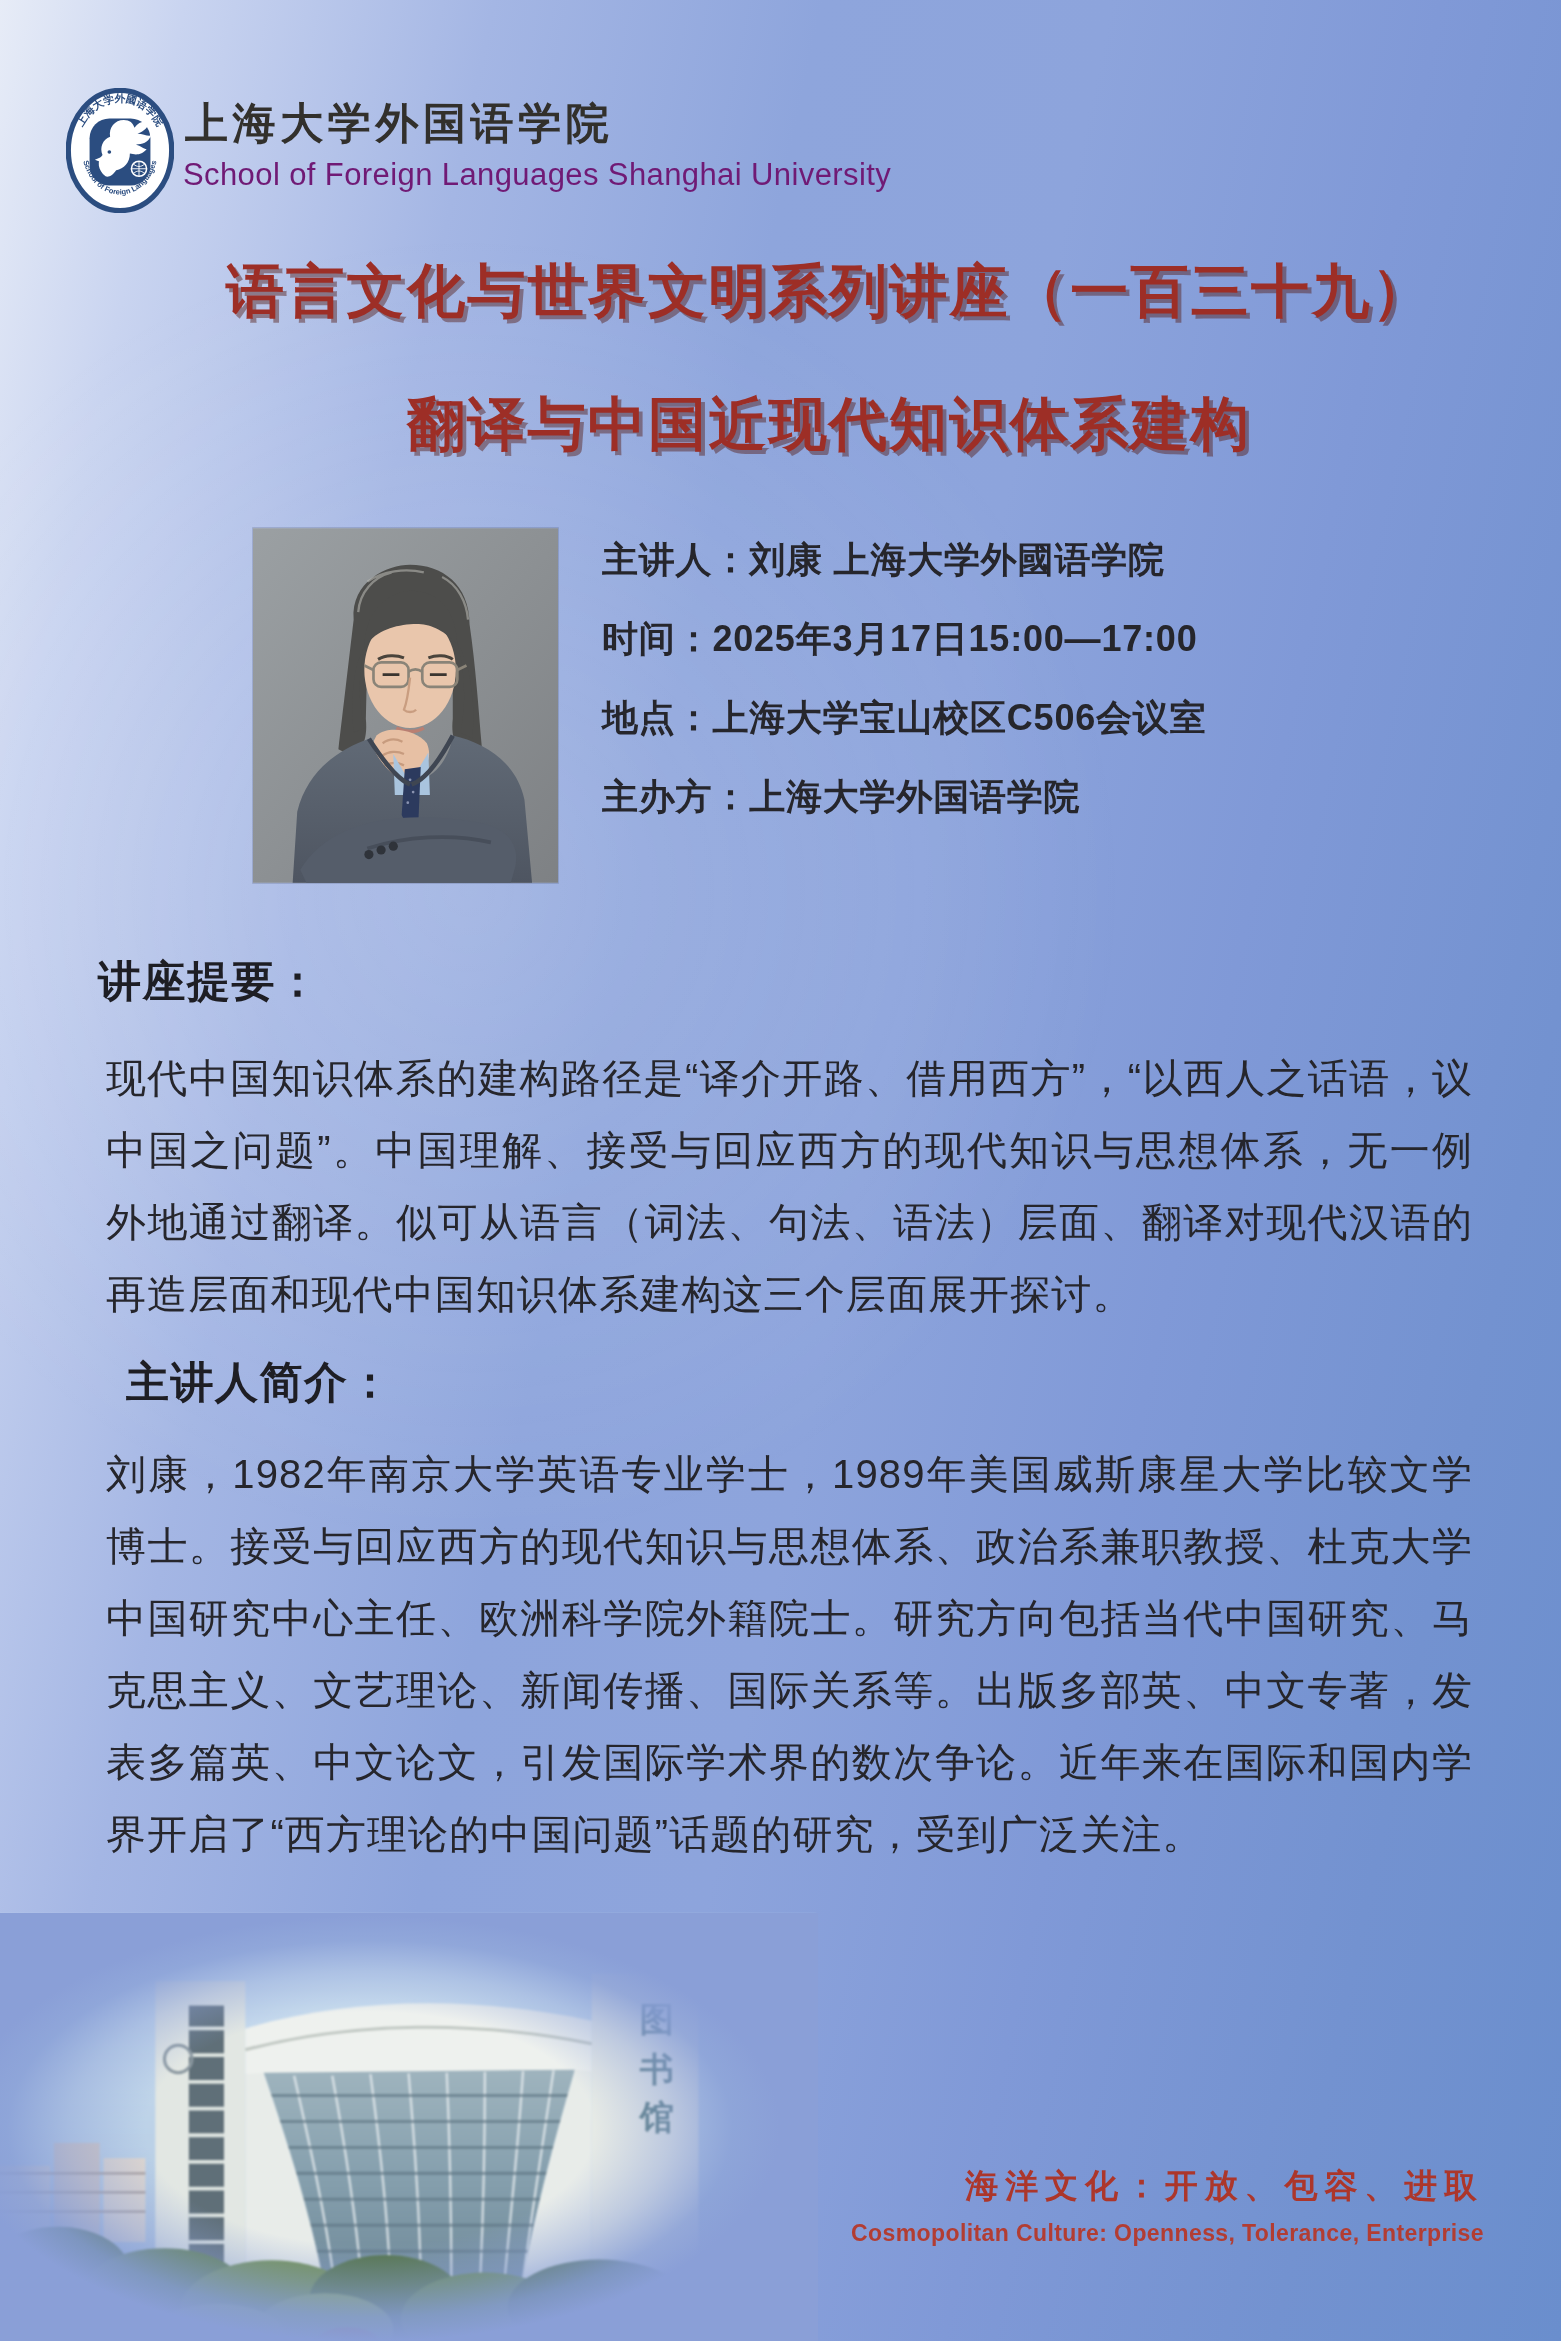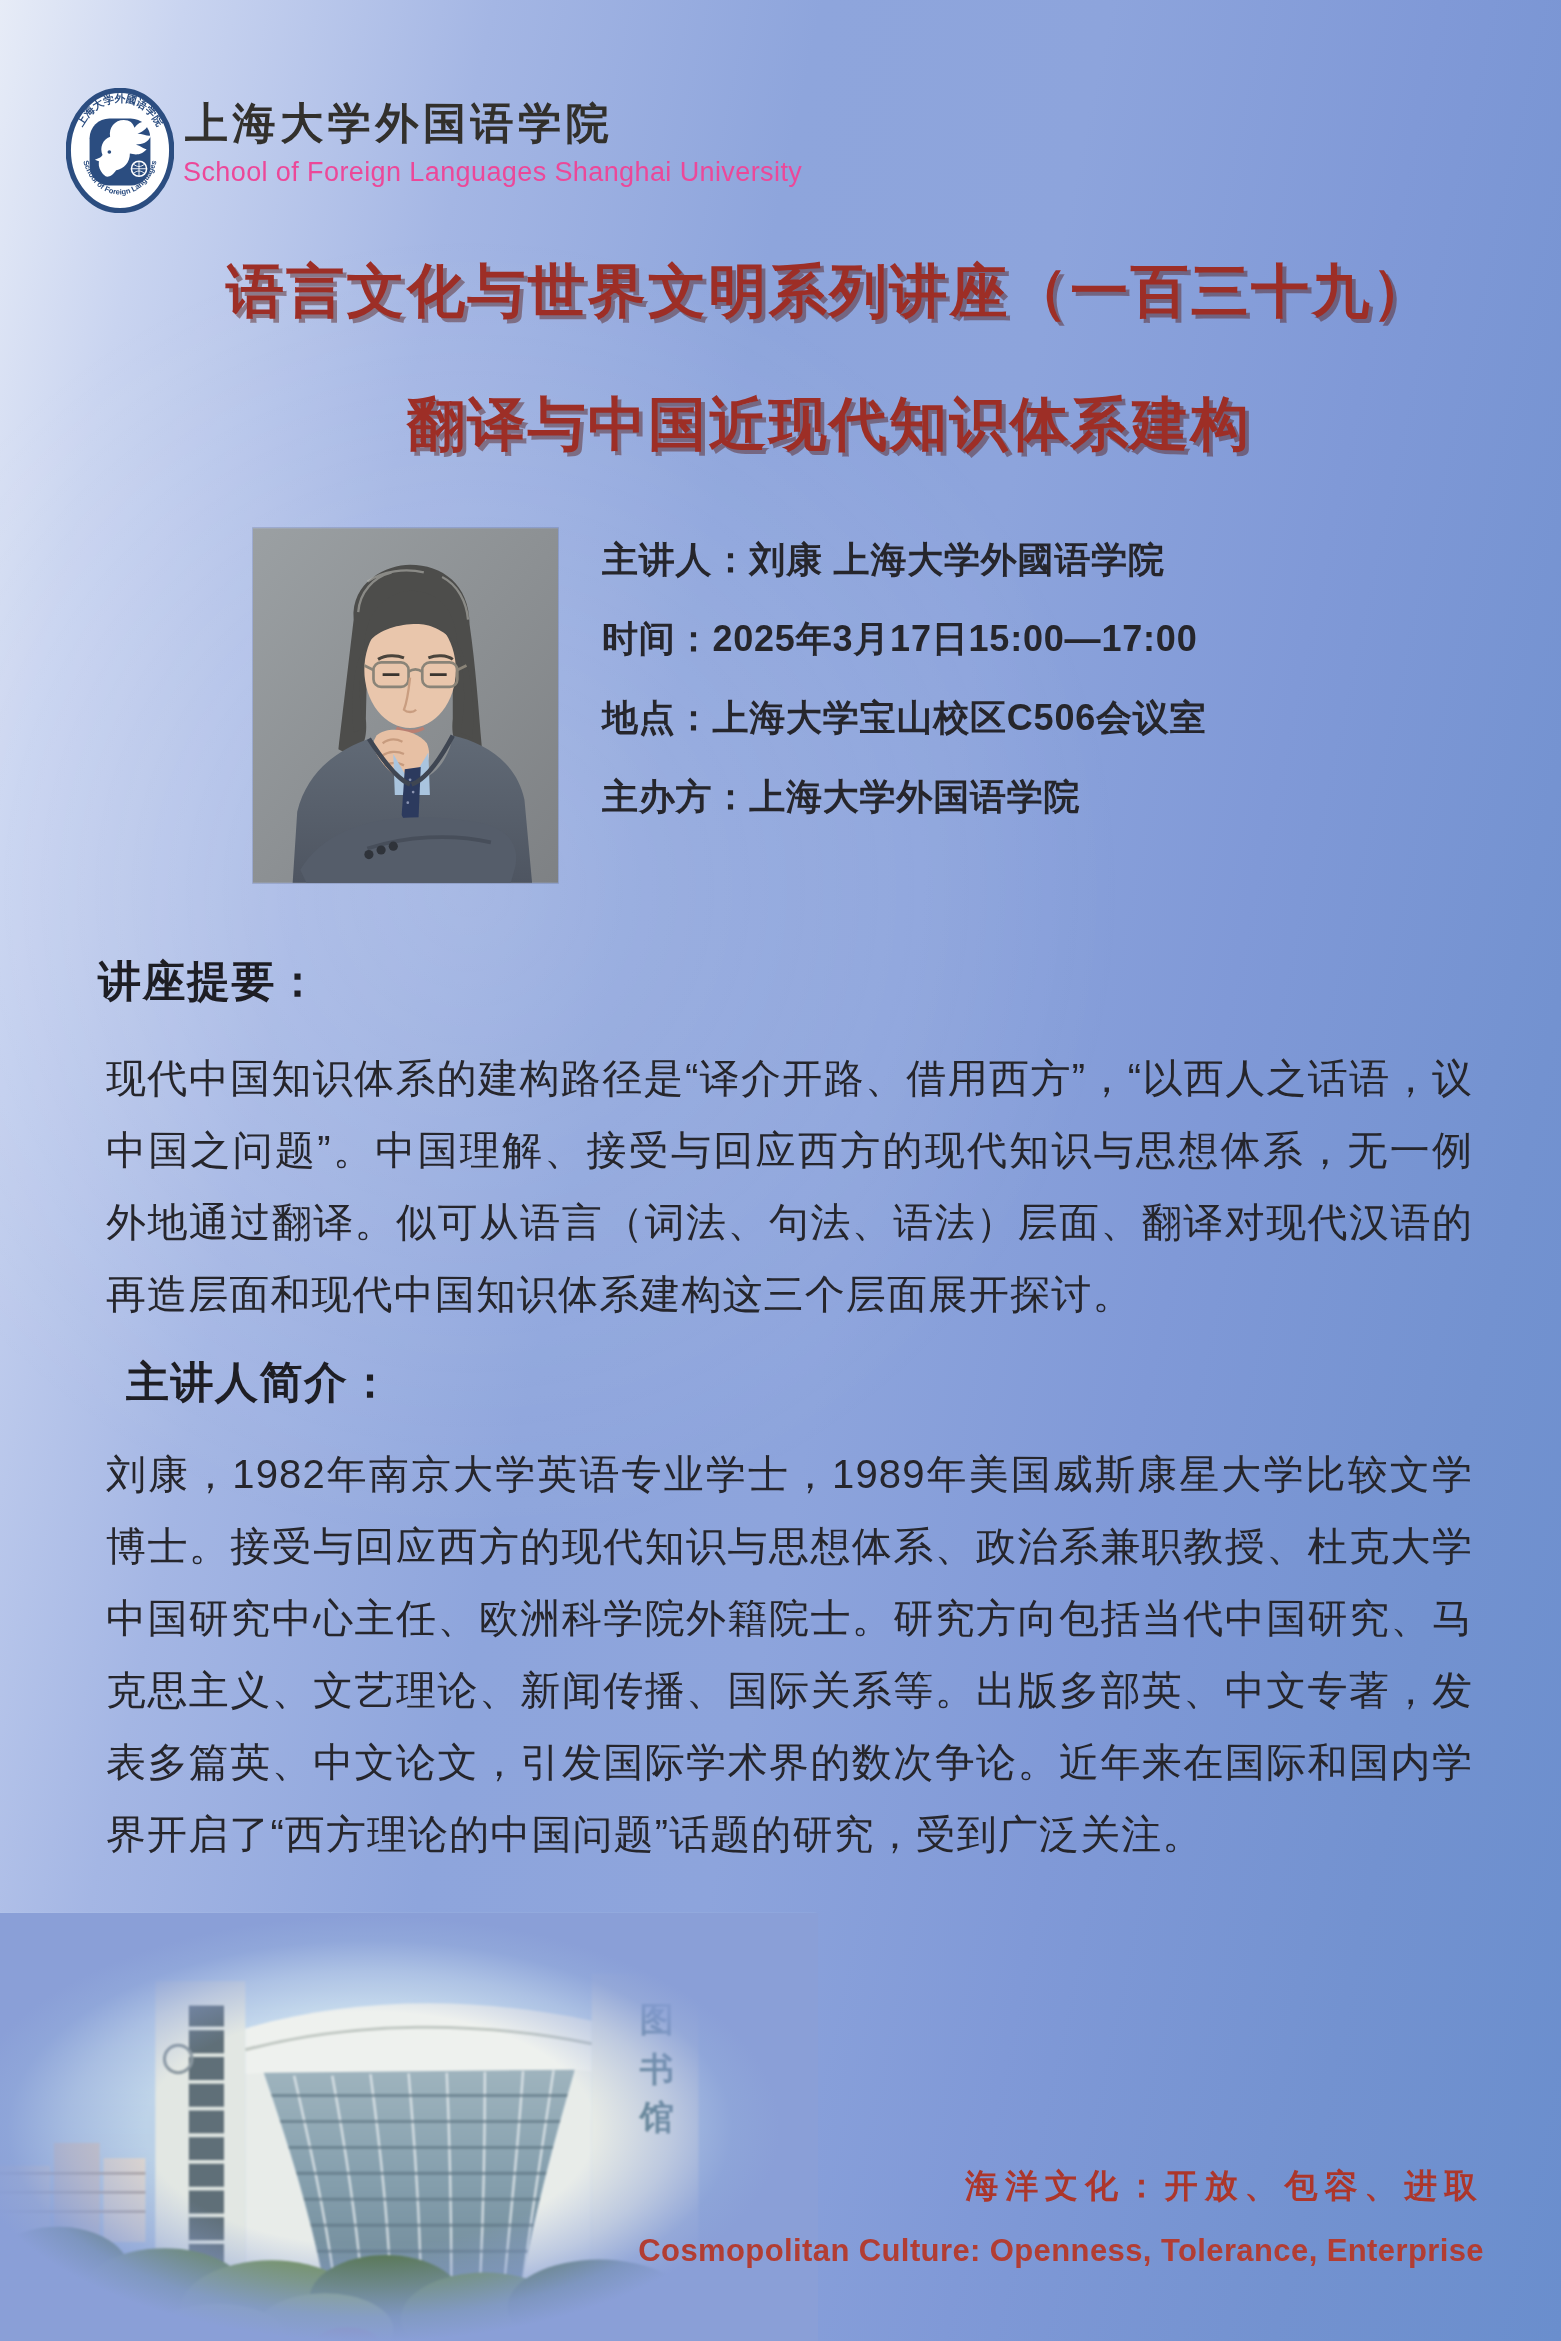--- a/index.html
+++ b/index.html
@@ -8,21 +8,21 @@
     font-family:"Liberation Sans",sans-serif;
     background:
       radial-gradient(ellipse 60% 40% at 30% 38%, rgba(255,255,255,0.14), rgba(255,255,255,0) 70%),
       linear-gradient(102deg,#e7ecf7 0%,#c9d4f0 9%,#a4b6e4 24%,#8ea5dc 40%,#8da4dc 54%,#8099d7 70%,#7392d0 86%,#6a8ecd 100%);
   }
   .abs{position:absolute;}
 
   
   .logo{left:66px;top:88px;width:108px;height:125px;}
   .org-zh{left:185px;top:95px;font-size:43px;font-weight:700;color:#32302c;letter-spacing:4.6px;}
-  .org-en{left:183px;top:157px;font-size:27px;font-weight:400;color:#ec4899;letter-spacing:0.4px;}
+  .org-en{left:183px;top:157px;font-size:31px;font-weight:400;color:#701a75;letter-spacing:0.4px;}
 
   
   .title{left:0;width:1562px;text-align:center;font-weight:900;color:#9d2e26;
          font-size:58px;letter-spacing:2.3px;
          text-shadow:3.8px 3.8px 0 rgba(84,26,20,0.45);padding-left:48px;}
   .title1{top:253px;}
   .title2{top:386px;}
 
   
   .photo{left:253px;top:528px;width:305px;height:355px;box-shadow:0 0 0 0.8px rgba(60,70,100,.25);}
@@ -48,21 +48,21 @@
     background:radial-gradient(ellipse 52% 52% at 46% 50%,
       rgba(138,160,215,0) 52%, rgba(138,160,215,0.45) 70%,
       rgba(134,157,214,0.85) 84%, #8a9fd7 95%);}
   .lib-sign{position:absolute;left:645px;top:63px;writing-mode:vertical-rl;
     font-size:34px;color:rgba(64,104,110,0.85);letter-spacing:47px;font-weight:600;}
 
   
   .slogan{right:78px;top:2164px;text-align:right;}
   .slogan-zh{font-family:"Liberation Serif",serif;font-size:33px;font-weight:700;
     color:#ac362b;letter-spacing:6.9px;white-space:nowrap;}
-  .slogan-en{margin-top:24px;font-size:31px;font-weight:600;color:#b23d33;letter-spacing:0.4px;white-space:nowrap;}
+  .slogan-en{margin-top:11px;font-size:23px;font-weight:600;color:#b23d33;letter-spacing:0.4px;white-space:nowrap;}
 </style>
 </head>
 <body>
 
 <svg class="abs logo" viewBox="0 0 142 164">
   <ellipse cx="71" cy="82" rx="68" ry="79" fill="#ffffff" stroke="#2b4d80" stroke-width="7"></ellipse>
   <path id="arcTop" d="M 13,86 A 58,68 0 0 1 129,86" fill="none"></path>
   <path id="arcBot" d="M 21,80 A 50,60 0 0 0 121,80" fill="none"></path>
   <text font-size="14" font-weight="700" fill="#2b4d80">
     <textPath href="#arcTop" startOffset="50%" text-anchor="middle">上海大学外國语学院</textPath>

